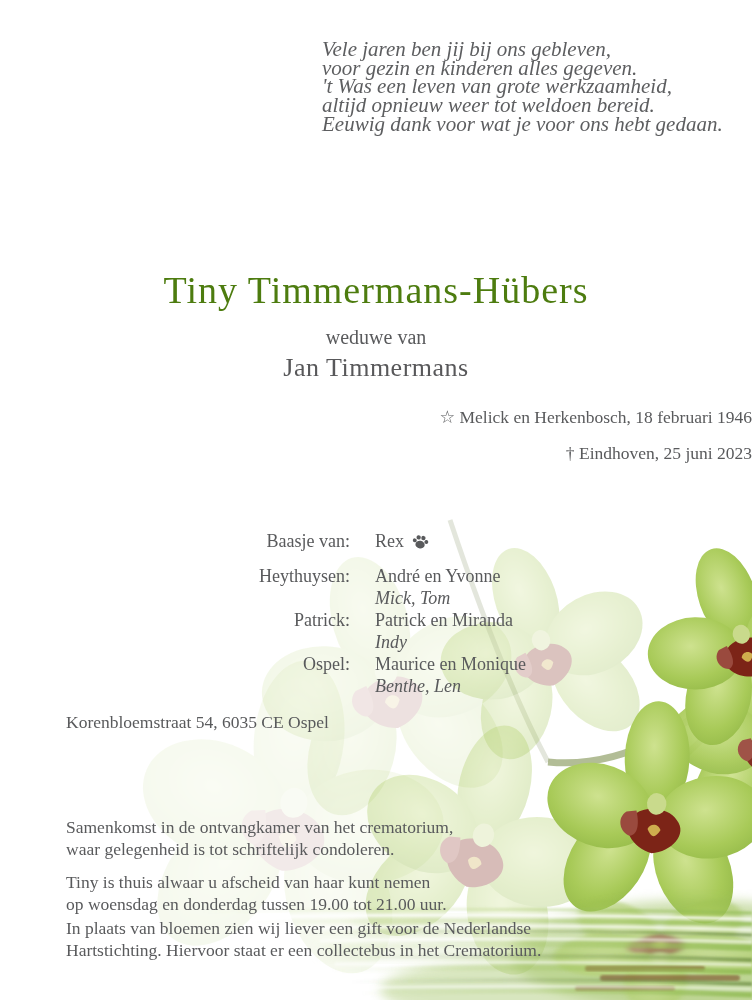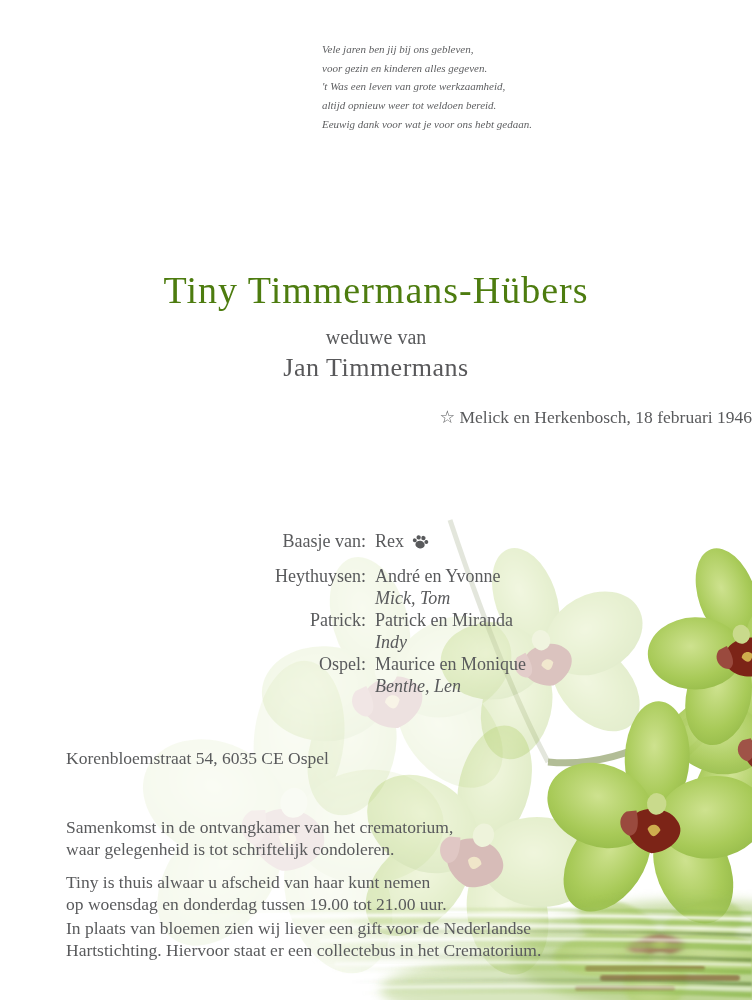--- a/index.html
+++ b/index.html
@@ -2,38 +2,38 @@
 <html><head>
 <meta charset="utf-8">
 <style>
   html,body{margin:0;padding:0;background:#ffffff;}
   .card{
     position:relative;width:752px;height:1000px;background:#ffffff;overflow:hidden;
     font-family:"Liberation Serif","DejaVu Serif",serif;color:#595a5c;
   }
   .art{position:absolute;left:0;top:0;width:752px;height:1000px;z-index:0;}
   .txt{position:absolute;z-index:1;}
-  .poem{left:322px;top:40px;font-style:italic;font-size:11px;line-height:18.7px;white-space:pre-line;color:#5d5e60;}
+  .poem{left:322px;top:40px;font-style:italic;font-size:21px;line-height:18.7px;white-space:pre-line;color:#5d5e60;}
   .intro{left:70px;top:186px;font-size:17.5px;line-height:22.4px;white-space:pre-line;}
   .title{left:0;width:752px;top:268px;text-align:center;font-size:38px;font-weight:400;letter-spacing:1px;margin:0;color:#4d7c0f;}
   .weduwe{left:0;width:752px;top:326px;text-align:center;font-size:20px;}
   .spouse{left:0;width:752px;top:353px;text-align:center;font-size:26px;font-weight:400;letter-spacing:.5px;margin:0;color:#58585a;}
   .lifeline{left:0;width:752px;text-align:right;font-size:17.5px;}
   .birth{top:407px;}
   .death{top:443px;}
   .inforow{left:0;width:752px;font-size:18px;line-height:22px;}
-  .ilabel{position:absolute;left:16px;width:350px;text-align:right;}
+  .ilabel{position:absolute;left:0;width:350px;text-align:right;}
   .ivalue{position:absolute;left:375px;white-space:nowrap;}
   .children{font-style:italic;}
   .row-pet{top:530px;}
   .row-f0{top:565px;}
   .row-f1{top:609px;}
   .row-f2{top:653px;}
   .paw{vertical-align:-2px;margin-left:8px;transform:rotate(8deg);}
-  .address{left:66px;top:712px;font-size:17.5px;margin-top:36px;}
+  .address{left:66px;top:712px;font-size:17.5px;}
   .para{left:66px;font-size:17.5px;line-height:22.4px;white-space:pre-line;}
   .p1{top:749px;}
   .p2{top:816px;}
   .p3{top:871px;}
   .p4{top:917px;}
 </style>
 </head>
 <body>
 
 <div class="card">
@@ -130,20 +130,24 @@
 
 
   <h1 class="txt title">Tiny Timmermans-Hübers</h1>
   <div class="txt weduwe">weduwe van</div>
   <h2 class="txt spouse">Jan Timmermans</h2>
 
   <div class="txt lifeline birth">
     <span>☆</span>
     <span>Melick en Herkenbosch, 18 februari 1946</span>
   </div>
+  <div class="txt lifeline death">
+    <span>†</span>
+    <span>Eindhoven, 25 juni 2023</span>
+  </div>
 
   <div class="txt inforow row-pet">
     <div class="ilabel">Baasje van:</div>
     <div class="ivalue">
       <span>Rex</span><svg class="paw" width="17" height="15" viewBox="0 0 20 18" fill="#595a5c">
           <ellipse cx="10" cy="12.8" rx="5.6" ry="4.6"></ellipse>
           <circle cx="3" cy="8.6" r="2.4"></circle>
           <circle cx="7.1" cy="4.4" r="2.6"></circle>
           <circle cx="12.9" cy="4.4" r="2.6"></circle>
           <circle cx="17" cy="8.6" r="2.4"></circle>

